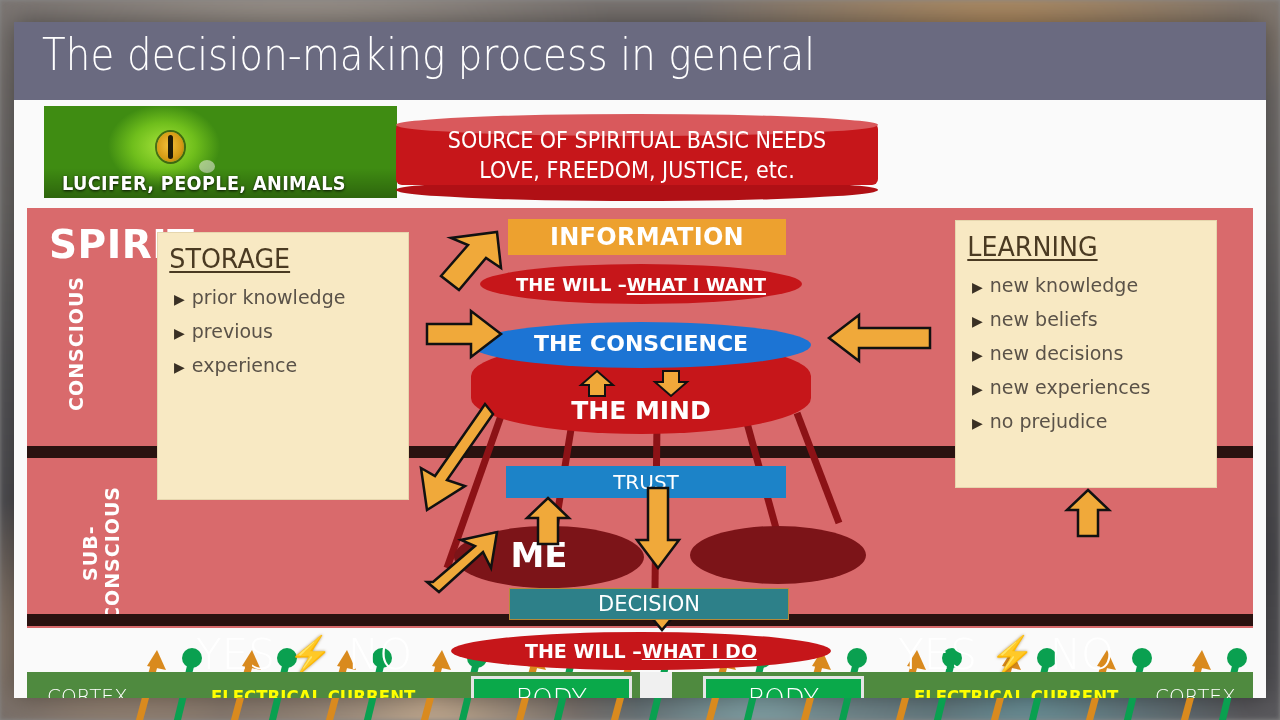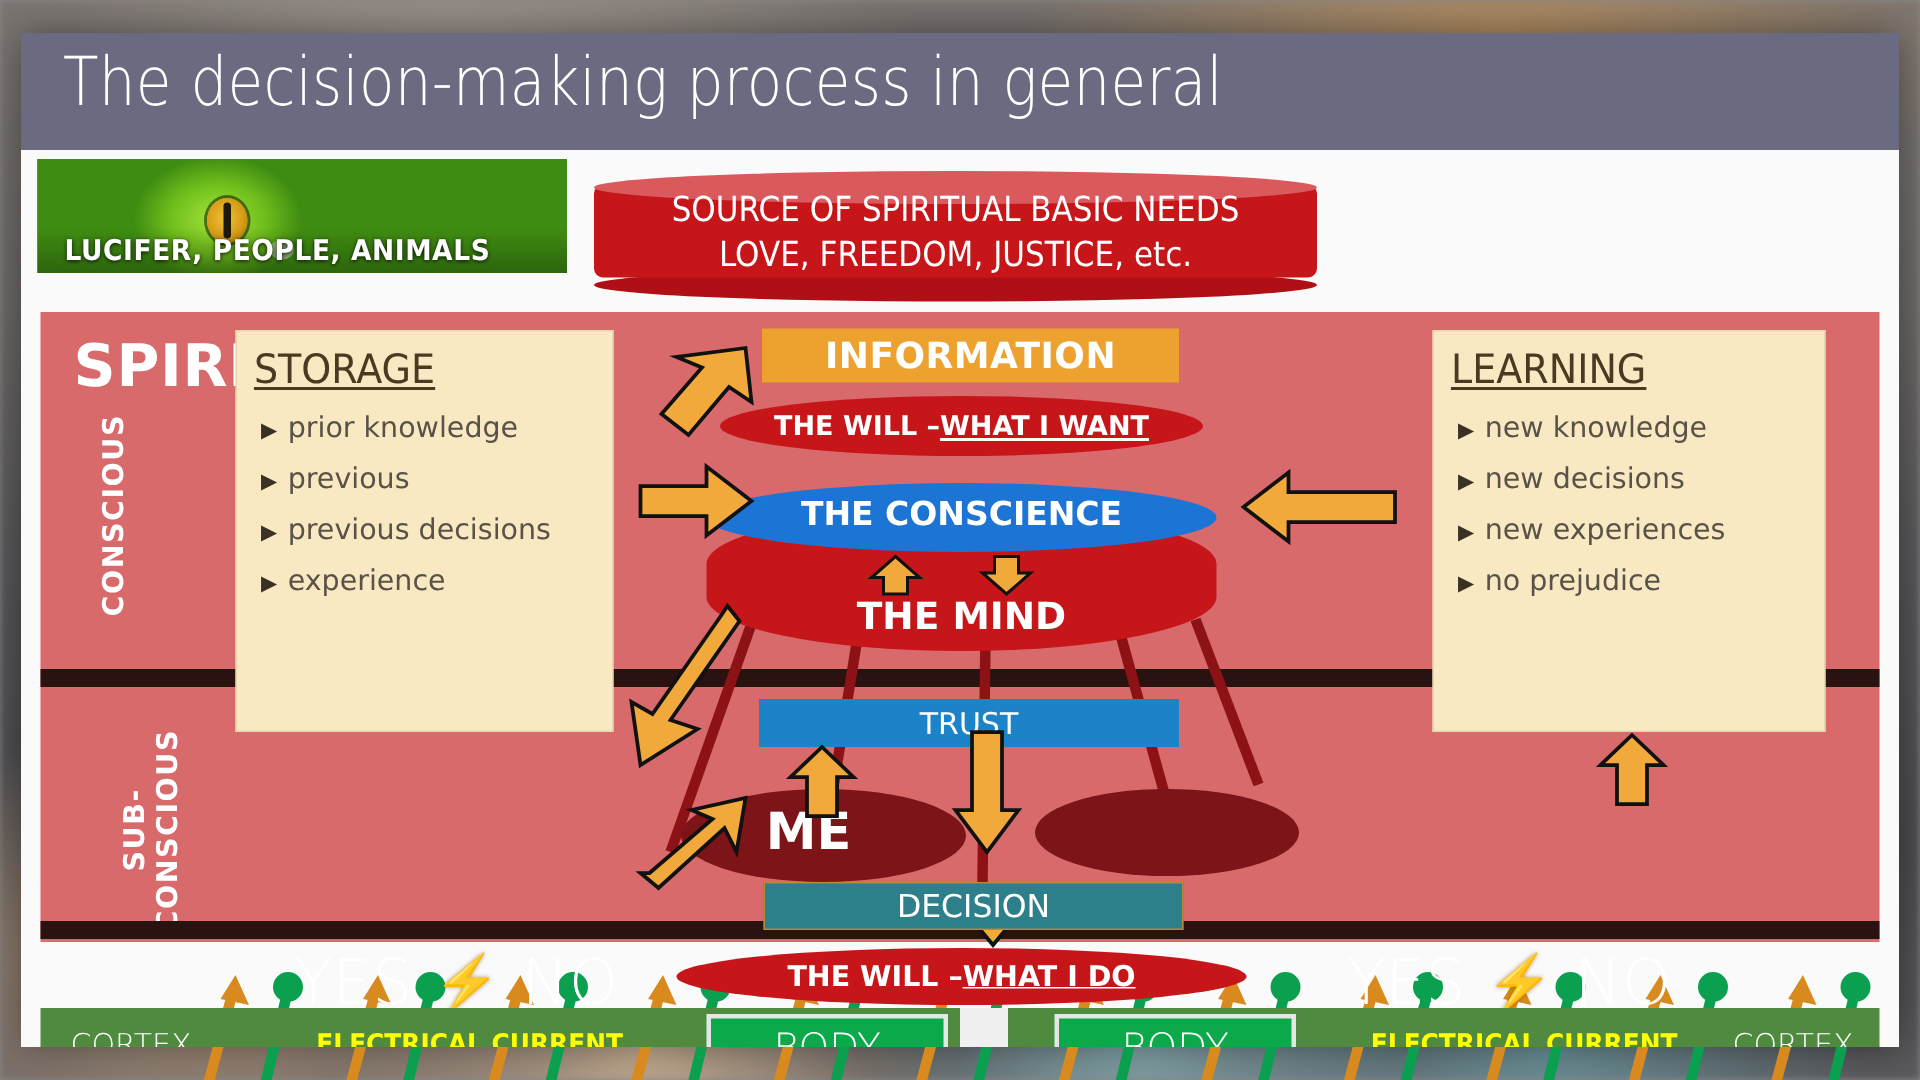--- a/index.html
+++ b/index.html
@@ -41,21 +41,21 @@
   #titlebar .t{
     position:absolute;left:28px;top:6px;
     font-size:45px;color:#ffffff;letter-spacing:.2px;
     font-family:"DejaVu Sans","Liberation Sans",sans-serif;
     font-weight:300;white-space:nowrap;
     transform:scaleX(.86);transform-origin:left center;
   }
 
   
   #snake{
-    position:absolute;left:11px;top:84px;width:353px;height:76px;
+    position:absolute;left:30px;top:84px;width:353px;height:92px;
     background:
       radial-gradient(ellipse 70px 52px at 120px 40px, #a6e43a 0%, #6fbe1c 45%, #3f8c12 80%),
       radial-gradient(ellipse 90px 70px at 60px 70px, #7ec62a 0%, #49900f 70%),
       linear-gradient(100deg,#3d7b16 0%,#62a61c 22%,#8fd22d 40%,#4f8f17 55%,#6b4a2a 66%,#9c6b3c 78%,#5d3d22 100%);
     overflow:hidden;
   }
   #snake .eye{
     position:absolute;left:113px;top:26px;width:27px;height:30px;border-radius:50%;
     background:radial-gradient(ellipse at 45% 45%, #f3c03a 0%, #d49a14 60%, #8a6406 100%);
     box-shadow:0 0 0 2px rgba(20,40,5,.6);
@@ -125,21 +125,21 @@
   #vl-sub{left:52px;top:278px;font-size:19px;text-align:center;}
   #spirit{
     position:absolute;left:22px;top:14px;font-size:39px;font-weight:bold;color:#fff;
     font-family:"DejaVu Sans","Liberation Sans",sans-serif;letter-spacing:.5px;
   }
 
   
   .listbox{
     position:absolute;background:#f8e9c3;border:1px solid #e6d6ae;
   }
-  #storage{left:130px;top:12px;width:250px;height:266px;}
+  #storage{left:130px;top:24px;width:250px;height:266px;}
   #learning{left:928px;top:12px;width:260px;height:266px;}
   .listbox h3{
     margin:0;padding:10px 0 0 12px;font-size:27px;font-weight:400;color:#4a3a22;
     text-decoration:underline;text-underline-offset:3px;
     font-family:"DejaVu Sans","Liberation Sans",sans-serif;
     transform:scaleX(.94);transform-origin:left top;
   }
   .listbox ul{margin:6px 0 0 0;padding:0;list-style:none;}
   .listbox li{
     font-size:19px;color:#5a5248;padding:6px 0 6px 16px;
@@ -313,29 +313,29 @@
     </svg>
 
     <div class="divider" id="div1"></div>
     <div class="divider" id="div2"></div>
 
     <div class="listbox" id="storage">
       <h3>STORAGE</h3>
       <ul>
         <li><span class="bt">▶</span><span>prior knowledge</span></li>
         <li><span class="bt">▶</span><span>previous</span></li>
-        <li><span class="bt">▶</span><span>previous decisions</span></li>
         <li><span class="bt">▶</span><span>experience</span></li>
       </ul>
     </div>
 
     <div class="listbox" id="learning">
       <h3>LEARNING</h3>
       <ul>
         <li><span class="bt">▶</span><span>new knowledge</span></li>
+        <li><span class="bt">▶</span><span>new beliefs</span></li>
         <li><span class="bt">▶</span><span>new decisions</span></li>
         <li><span class="bt">▶</span><span>new experiences</span></li>
         <li><span class="bt">▶</span><span>no prejudice</span></li>
       </ul>
     </div>
 
     <svg class="oarrow" style="left:402px;top:20px;width:80px;height:70px;" viewBox="0 0 80 70">
       <polygon points="68,4 72,40 57,30 30,62 12,48 39,17 22,10" fill="#f0a93a" stroke="#111" stroke-width="2.5"></polygon>
     </svg>
     <svg class="oarrow" style="left:398px;top:100px;width:80px;height:52px;" viewBox="0 0 80 52">

